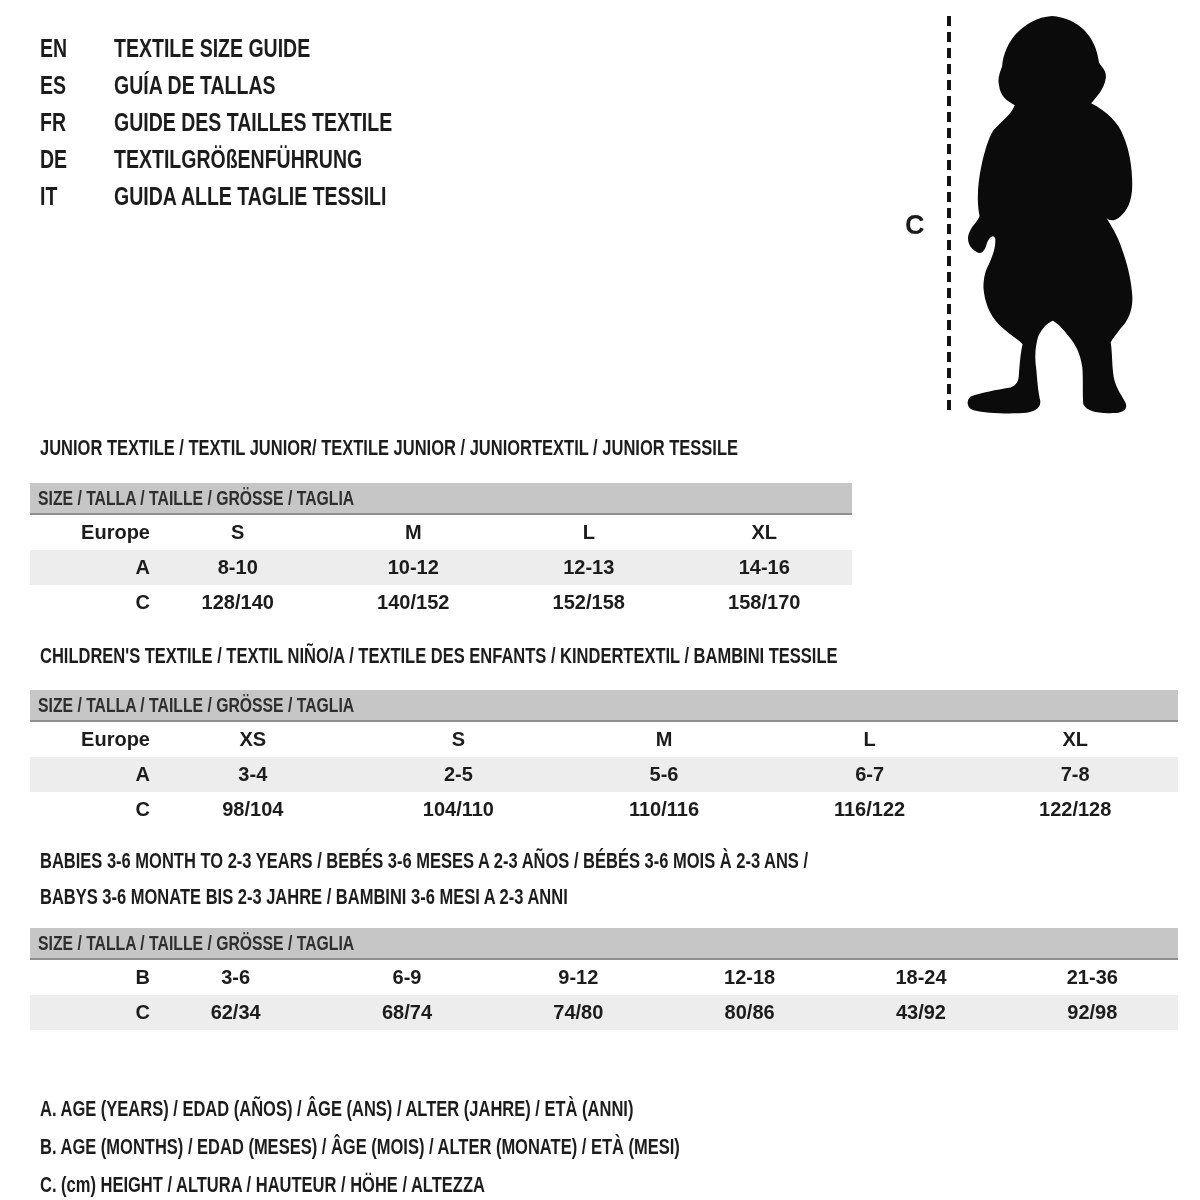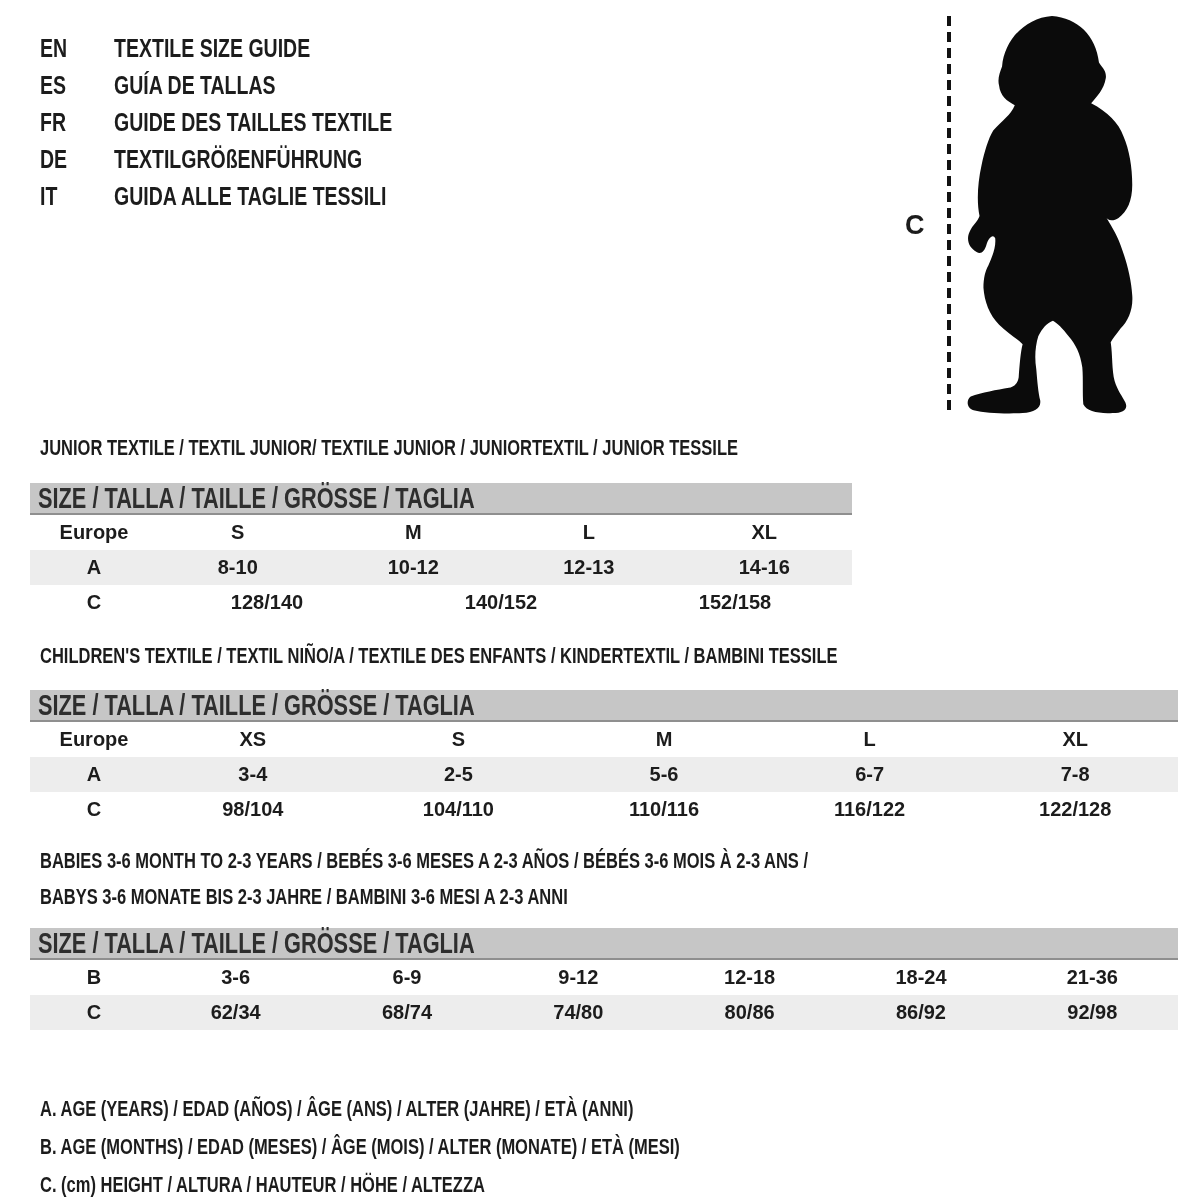--- a/index.html
+++ b/index.html
@@ -29,25 +29,25 @@
   .silhouette { position: absolute; left: 958px; top: 12px; }
 
   
   .sec-title { position: absolute; left: 40px; font-size: 22px; font-weight: bold; line-height: 35px; }
 
   
   .stable { position: absolute; left: 30px; font-size: 20px; font-weight: bold; }
   .size-bar {
     height: 30px; line-height: 30px; background: #c6c6c6;
     border-bottom: 2px solid #8f8f8f; padding-left: 8px;
-    font-size: 29px; font-weight: bold; color: #2e2e2e;
+    font-size: 21px; font-weight: bold; color: #2e2e2e;
   }
   .trow { display: flex; height: 35px; line-height: 35px; }
   .trow.shaded { background: #ededed; }
-  .tlabel { width: 112px; padding-left: 8px; text-align: center; flex: none; }
+  .tlabel { width: 112px; padding-left: 8px; text-align: right; flex: none; }
   .tcell { flex: 1; text-align: center; }
 
   
   .legend { position: absolute; left: 40px; top: 1066px; font-size: 22px; font-weight: bold; margin-top: 24px; }
   .legend-line { height: 38px; line-height: 38px; }
 </style>
 </head>
 <body>
 
 <div id="canvas">
@@ -151,20 +151,21 @@
       <span class="tcell">8-10</span>
       <span class="tcell">10-12</span>
       <span class="tcell">12-13</span>
       <span class="tcell">14-16</span>
     </div>
     <div class="trow">
       <span class="tlabel">C</span>
       <span class="tcell">128/140</span>
       <span class="tcell">140/152</span>
       <span class="tcell">152/158</span>
+      <span class="tcell">158/170</span>
     </div>
   </div>
 
   <div class="sec-title" style="top:638px;">
     <span class="cond">CHILDREN'S TEXTILE / TEXTIL NIÑO/A / TEXTILE DES ENFANTS / KINDERTEXTIL / BAMBINI TESSILE</span>
   </div>
   <div class="stable" style="top:690px; width:1148px;">
     <div class="size-bar">
       <span class="cond">SIZE / TALLA / TAILLE / GRÖSSE / TAGLIA</span>
     </div>
@@ -210,21 +211,21 @@
       <span class="tcell">12-18</span>
       <span class="tcell">18-24</span>
       <span class="tcell">21-36</span>
     </div>
     <div class="trow shaded">
       <span class="tlabel">C</span>
       <span class="tcell">62/34</span>
       <span class="tcell">68/74</span>
       <span class="tcell">74/80</span>
       <span class="tcell">80/86</span>
-      <span class="tcell">86/92</span>
+      <span class="tcell">43/92</span>
       <span class="tcell">92/98</span>
     </div>
   </div>
 
   <div class="legend">
     <div class="legend-line"><span class="cond">A. AGE (YEARS) / EDAD (AÑOS) / ÂGE (ANS) / ALTER (JAHRE) / ETÀ (ANNI)</span></div>
     <div class="legend-line"><span class="cond">B. AGE (MONTHS) / EDAD (MESES) / ÂGE (MOIS) / ALTER (MONATE) / ETÀ (MESI)</span></div>
     <div class="legend-line"><span class="cond">C. (cm) HEIGHT / ALTURA / HAUTEUR / HÖHE / ALTEZZA</span></div>
   </div>
 

